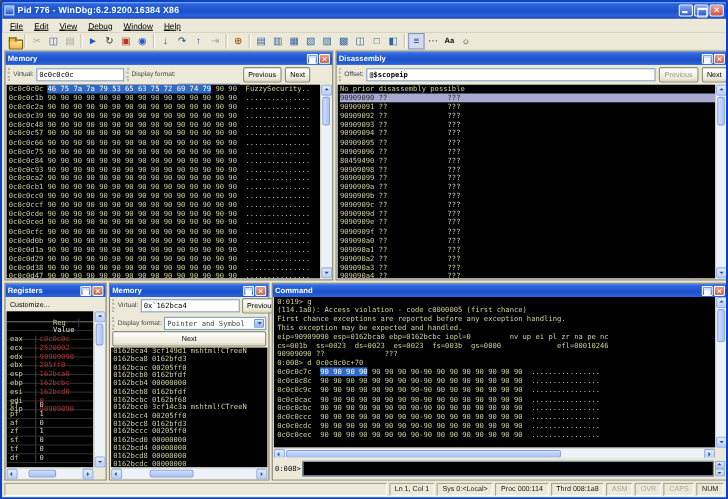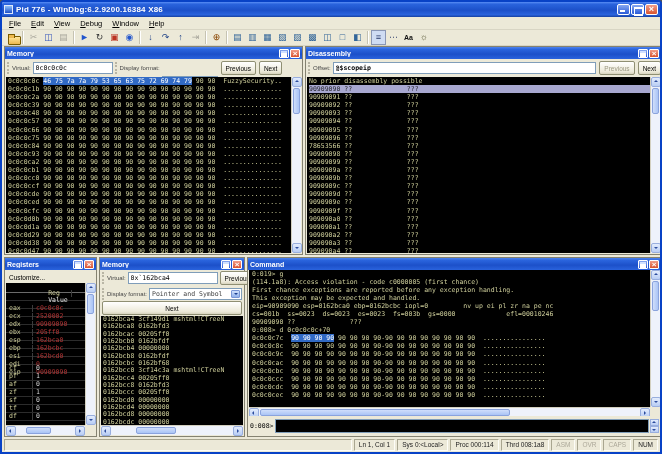--- a/index.html
+++ b/index.html
@@ -20,21 +20,21 @@
   .title-text { font-size:8px; font-weight:bold; white-space:nowrap; overflow:hidden; flex:1; letter-spacing:.2px; }
   .winbtns { display:flex; gap:1px; }
   .wbtn { width:13px; height:11px; border:1px solid #fff; border-radius:2px;
     background:linear-gradient(#86a7ef,#2a5bd8); position:relative; }
   .wbtn.close { background:linear-gradient(#f19c88,#d9542f); }
   .wbtn.min::after { content:""; position:absolute; left:2px; bottom:2px; width:5px; height:2px; background:#fff; }
   .wbtn.max::after { content:""; position:absolute; left:2px; top:2px; width:7px; height:6px; border:1px solid #fff; border-top-width:2px; }
   .wbtn.close::after { content:"×"; position:absolute; left:0; right:0; top:-1px; text-align:center; color:#fff; font-size:9px; font-weight:bold; line-height:11px; }
   
   .menubar { position:absolute; left:0; top:15px; right:0; height:13px; display:flex; align-items:center; padding-left:2px; border-bottom:1px solid #d8d5c4; }
-  .menu-item { font-size:7.5px; padding:1px 5px; color:#000; display:inline-block; }
+  .menu-item { font-size:7.5px; padding:1px 5px; color:#000; display:inline-block;text-decoration:underline; }
   .menu-item::first-letter { text-decoration:underline; }
   
   .toolbar { position:absolute; left:0; top:28px; right:0; height:16px; display:flex; align-items:center; padding-left:3px; border-bottom:1px solid #d8d5c4; background:#ece9d8; }
   .tbtn { width:15px; height:15px; display:flex; align-items:center; justify-content:center; font-size:9px; line-height:15px; color:#335; border:1px solid transparent; }
   .tbtn.disabled { opacity:.38; filter:grayscale(1); }
   .tbtn.pressed { border:1px solid #8a97b5; background:#cfdcf3; }
   .tbtn.small { font-size:7px; font-weight:bold; }
   .tsep { width:2px; height:13px; margin:0 2px; border-left:1px solid #c6c3b2; border-right:1px solid #fff; }
   .tbtn.folder { position:relative; }
   .tbtn.folder::before { content:""; position:absolute; left:2px; top:5px; width:11px; height:7px; background:linear-gradient(#ffe69a,#edb94f); border:1px solid #7a5c00; border-radius:1px; }
@@ -260,21 +260,21 @@
       </div>
       <div class="console">
           <div class="trow"><span>No prior disassembly possible</span></div>
           <div class="trow"><span class="cur">90909090 ??              ???</span></div>
           <div class="trow"><span>90909091 ??              ???</span></div>
           <div class="trow"><span>90909092 ??              ???</span></div>
           <div class="trow"><span>90909093 ??              ???</span></div>
           <div class="trow"><span>90909094 ??              ???</span></div>
           <div class="trow"><span>90909095 ??              ???</span></div>
           <div class="trow"><span>90909096 ??              ???</span></div>
-          <div class="trow"><span>78653566 ??              ???</span></div>
+          <div class="trow"><span>80459490 ??              ???</span></div>
           <div class="trow"><span>90909098 ??              ???</span></div>
           <div class="trow"><span>90909099 ??              ???</span></div>
           <div class="trow"><span>9090909a ??              ???</span></div>
           <div class="trow"><span>9090909b ??              ???</span></div>
           <div class="trow"><span>9090909c ??              ???</span></div>
           <div class="trow"><span>9090909d ??              ???</span></div>
           <div class="trow"><span>9090909e ??              ???</span></div>
           <div class="trow"><span>9090909f ??              ???</span></div>
           <div class="trow"><span>909090a0 ??              ???</span></div>
           <div class="trow"><span>909090a1 ??              ???</span></div>

